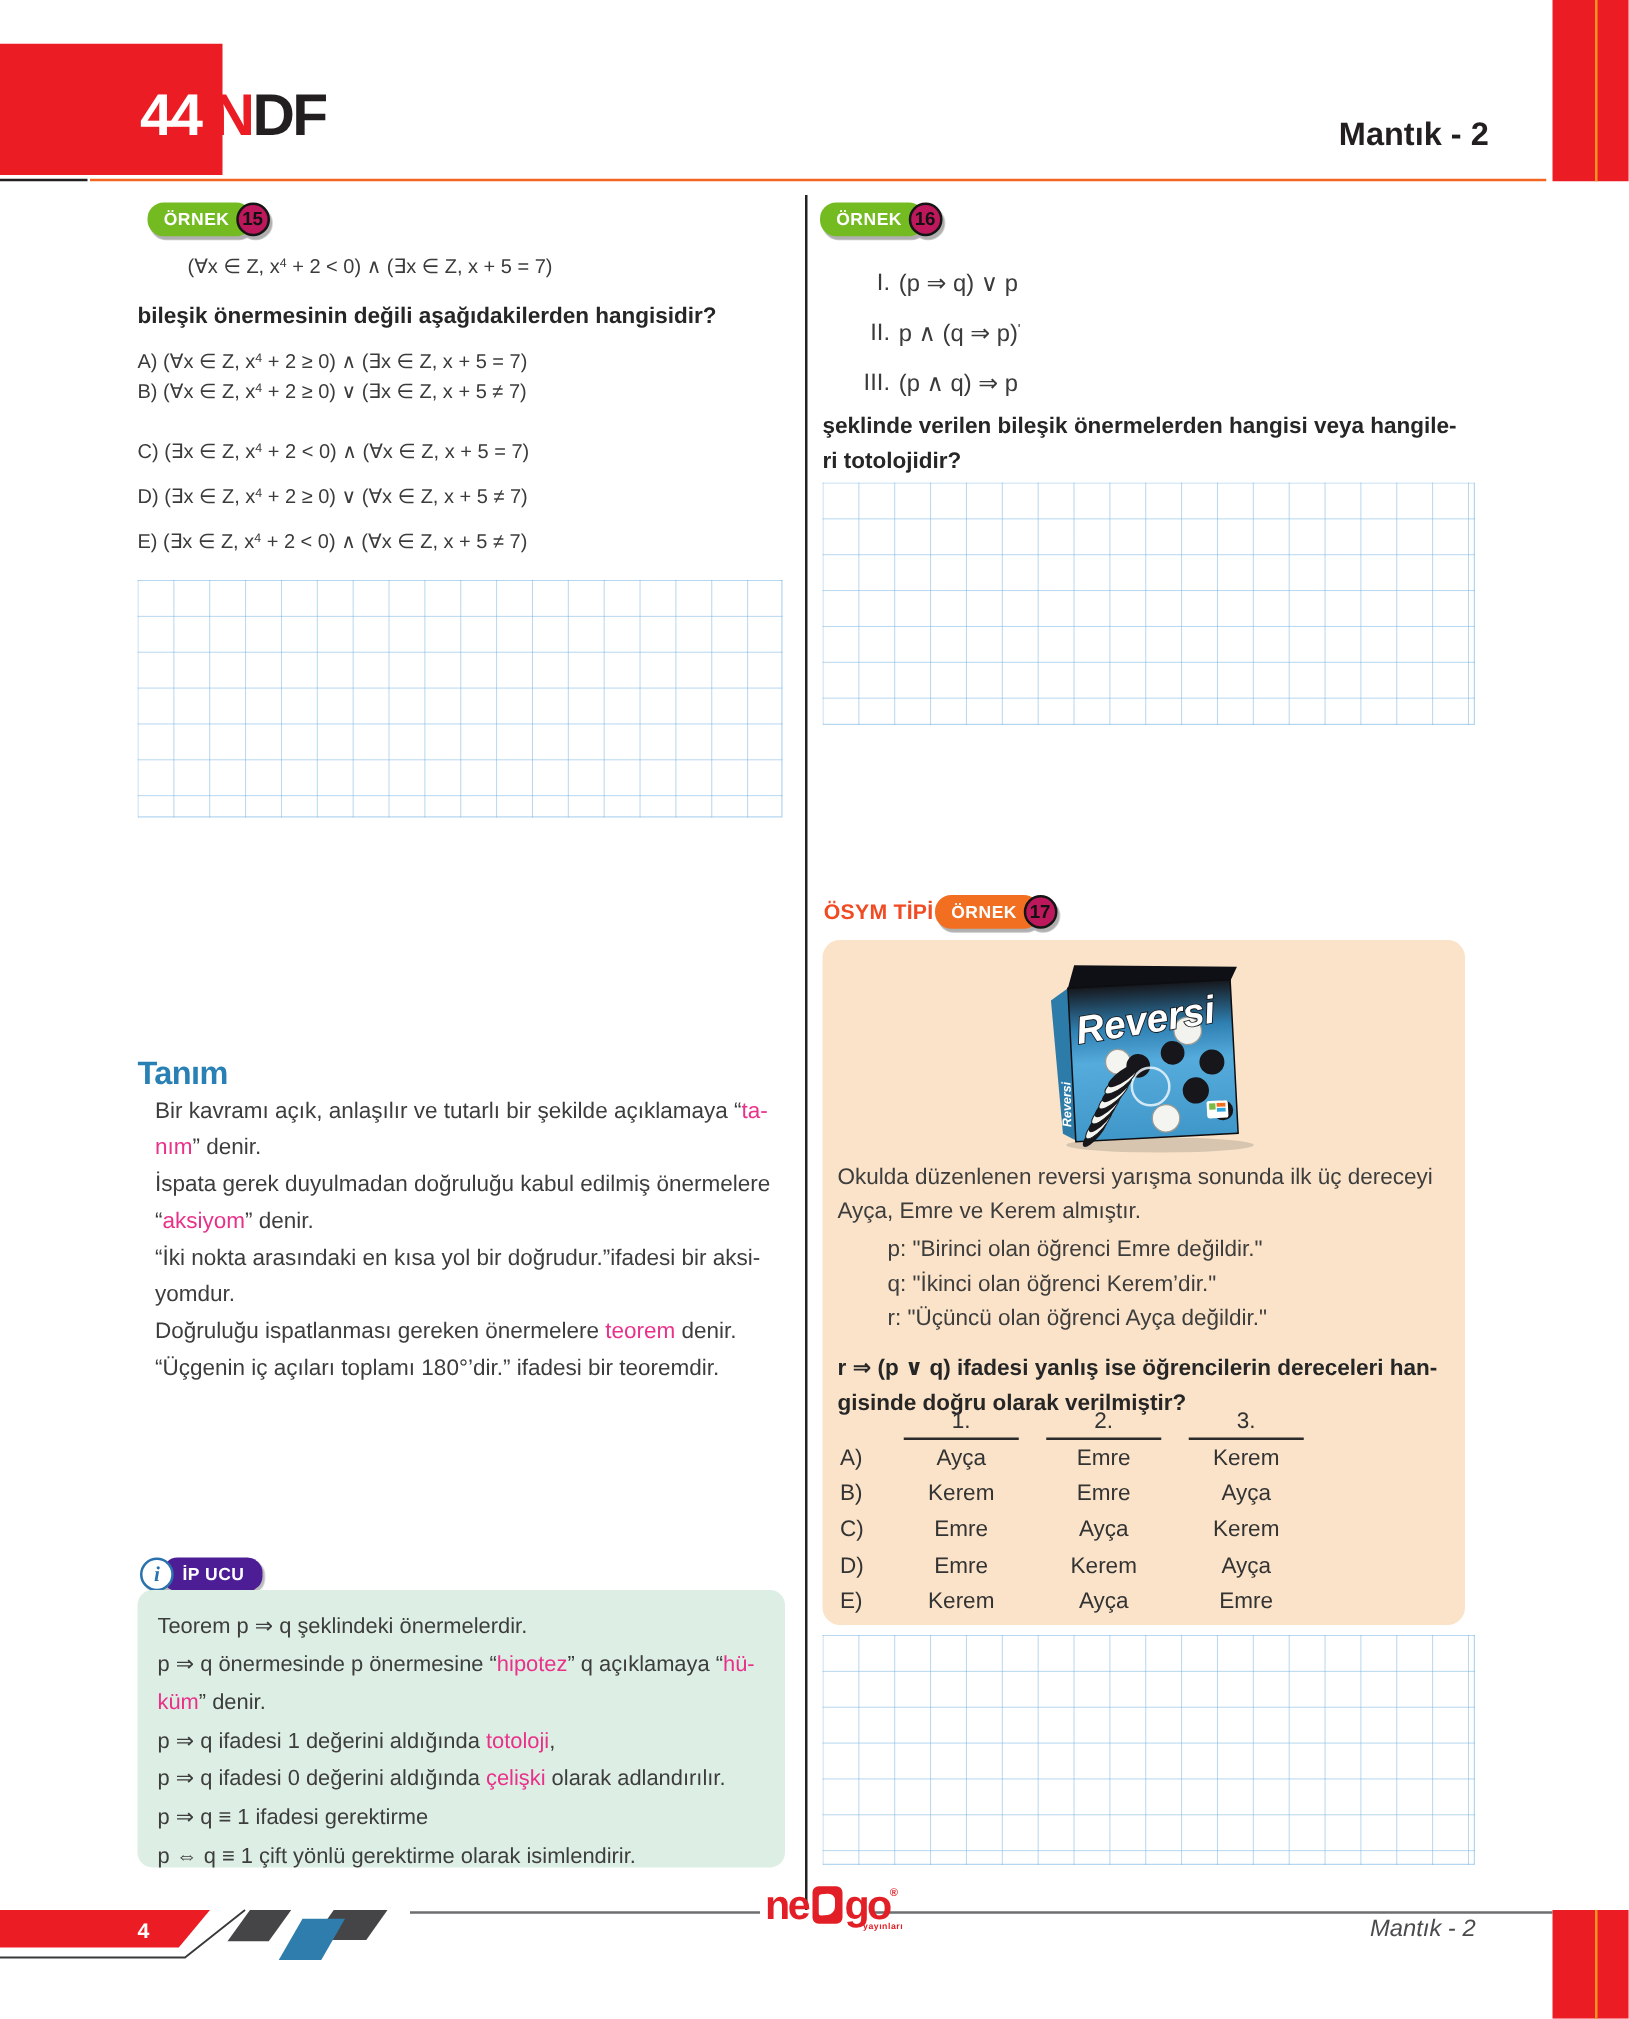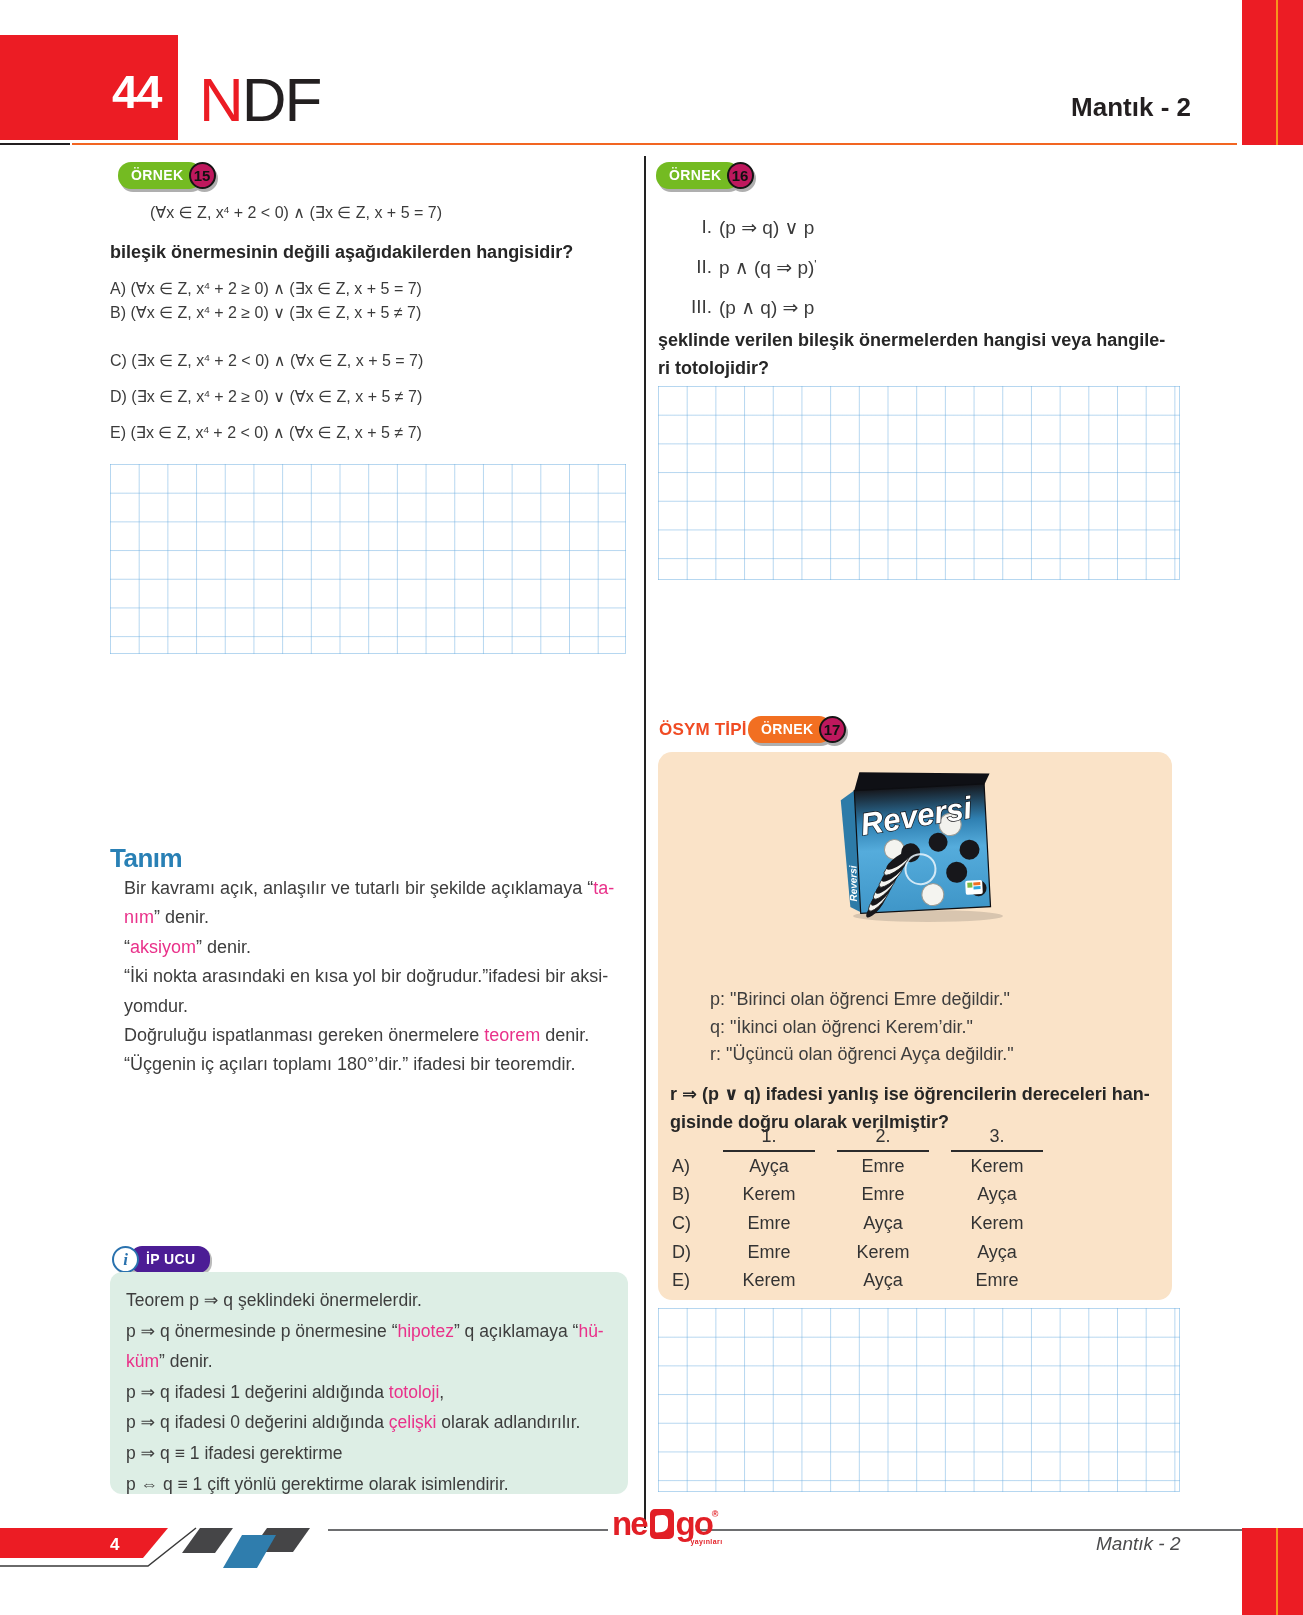--- a/index.html
+++ b/index.html
@@ -7,21 +7,21 @@
   body{width:1303px;height:1615px;position:relative;overflow:hidden;
        font-family:"Liberation Sans","DejaVu Sans",sans-serif;color:#3c3c3c}
   .abs{position:absolute}
   .nowrap{white-space:nowrap}
   .seg-pink{color:#E9318A}
   .seg-sup{font-size:.62em;vertical-align:.48em}
 
   
   .redbox{left:0;top:35px;width:178px;height:105px;background:#EC1C24}
   .unitnum{left:112px;top:64px;font-size:47px;font-weight:bold;color:#fff;letter-spacing:-2px}
-  .brand{left:199px;top:64px;font-size:62px;font-weight:normal;letter-spacing:-2px}
+  .brand{left:170px;top:64px;font-size:47px;font-weight:bold;letter-spacing:-2px}
   .brand .n{color:#EC1C24}
   .brand .df{color:#231F20}
   .chapter{right:112px;top:92px;font-size:26px;font-weight:bold;color:#231F20}
   .stub{left:0;top:143px;width:70px;height:2px;background:#231F20}
   .orule{left:72px;top:143px;width:1165px;height:2px;background:#F26522}
   .sidebar{width:61px;background:#EC1C24}
   .sidebar .goldline{position:absolute;left:34px;top:0;width:2px;height:100%;background:#F7941D}
   .divider{left:644px;top:156px;width:2px;height:1372px;background:#222}
 
   
@@ -105,20 +105,21 @@
 <div class="abs math nowrap" style="left:110px;top:351px"><span>C) (∃x ∈ Z, x</span><span class="seg-sup">4</span><span> + 2 &lt; 0) ∧ (∀x ∈ Z, x + 5 = 7)</span></div>
 <div class="abs math nowrap" style="left:110px;top:387px"><span>D) (∃x ∈ Z, x</span><span class="seg-sup">4</span><span> + 2 ≥ 0) ∨ (∀x ∈ Z, x + 5 ≠ 7)</span></div>
 <div class="abs math nowrap" style="left:110px;top:423px"><span>E) (∃x ∈ Z, x</span><span class="seg-sup">4</span><span> + 2 &lt; 0) ∧ (∀x ∈ Z, x + 5 ≠ 7)</span></div>
 
 <div class="abs grid" style="left:110px;top:464px;width:516px;height:190px"></div>
 
 <div class="abs tanim-title" style="left:110px;top:843px">Tanım</div>
 <div class="abs" style="left:124px;top:874px">
   <div class="para nowrap"><span>Bir kavramı açık, anlaşılır ve tutarlı bir şekilde açıklamaya “</span><span class="seg-pink">ta-</span></div>
   <div class="para nowrap"><span class="seg-pink">nım</span><span>” denir.</span></div>
+  <div class="para nowrap"><span>İspata gerek duyulmadan doğruluğu kabul edilmiş önermelere</span></div>
   <div class="para nowrap"><span>“</span><span class="seg-pink">aksiyom</span><span>” denir.</span></div>
   <div class="para nowrap"><span>“İki nokta arasındaki en kısa yol bir doğrudur.”ifadesi bir aksi-</span></div>
   <div class="para nowrap"><span>yomdur.</span></div>
   <div class="para nowrap"><span>Doğruluğu ispatlanması gereken önermelere </span><span class="seg-pink">teorem</span><span> denir.</span></div>
   <div class="para nowrap"><span>“Üçgenin iç açıları toplamı 180°’dir.” ifadesi bir teoremdir.</span></div>
 </div>
 
 <div class="abs ipu" style="left:112px;top:1246px">
   <span class="circ">i</span>
   <span class="pill">İP UCU</span>
@@ -203,20 +204,24 @@
       </g>
       <g>
         <rect x="130" y="127" width="17" height="14" rx="2" fill="#ffffff"></rect>
         <rect x="132" y="129" width="5" height="5" fill="#7CBB42"></rect>
         <rect x="138" y="129" width="7" height="3" fill="#F26F21"></rect>
         <rect x="138" y="133" width="7" height="3" fill="#2FA8DF"></rect>
       </g>
     </g>
   </svg>
 
+  <div class="abs para nowrap" style="left:12px;top:176px;line-height:27px">
+    <div>Okulda düzenlenen reversi yarışma sonunda ilk üç dereceyi</div>
+    <div>Ayça, Emre ve Kerem almıştır.</div>
+  </div>
   <div class="abs para nowrap" style="left:52px;top:234px;line-height:27.5px">
     <div>p: "Birinci olan öğrenci Emre değildir."</div>
     <div>q: "İkinci olan öğrenci Kerem’dir."</div>
     <div>r: "Üçüncü olan öğrenci Ayça değildir."</div>
   </div>
   <div class="abs qbold nowrap" style="left:12px;top:328px;line-height:28px">
     <div>r ⇒ (p ∨ q) ifadesi yanlış ise öğrencilerin dereceleri han-</div>
     <div>gisinde doğru olarak verilmiştir?</div>
   </div>
 

